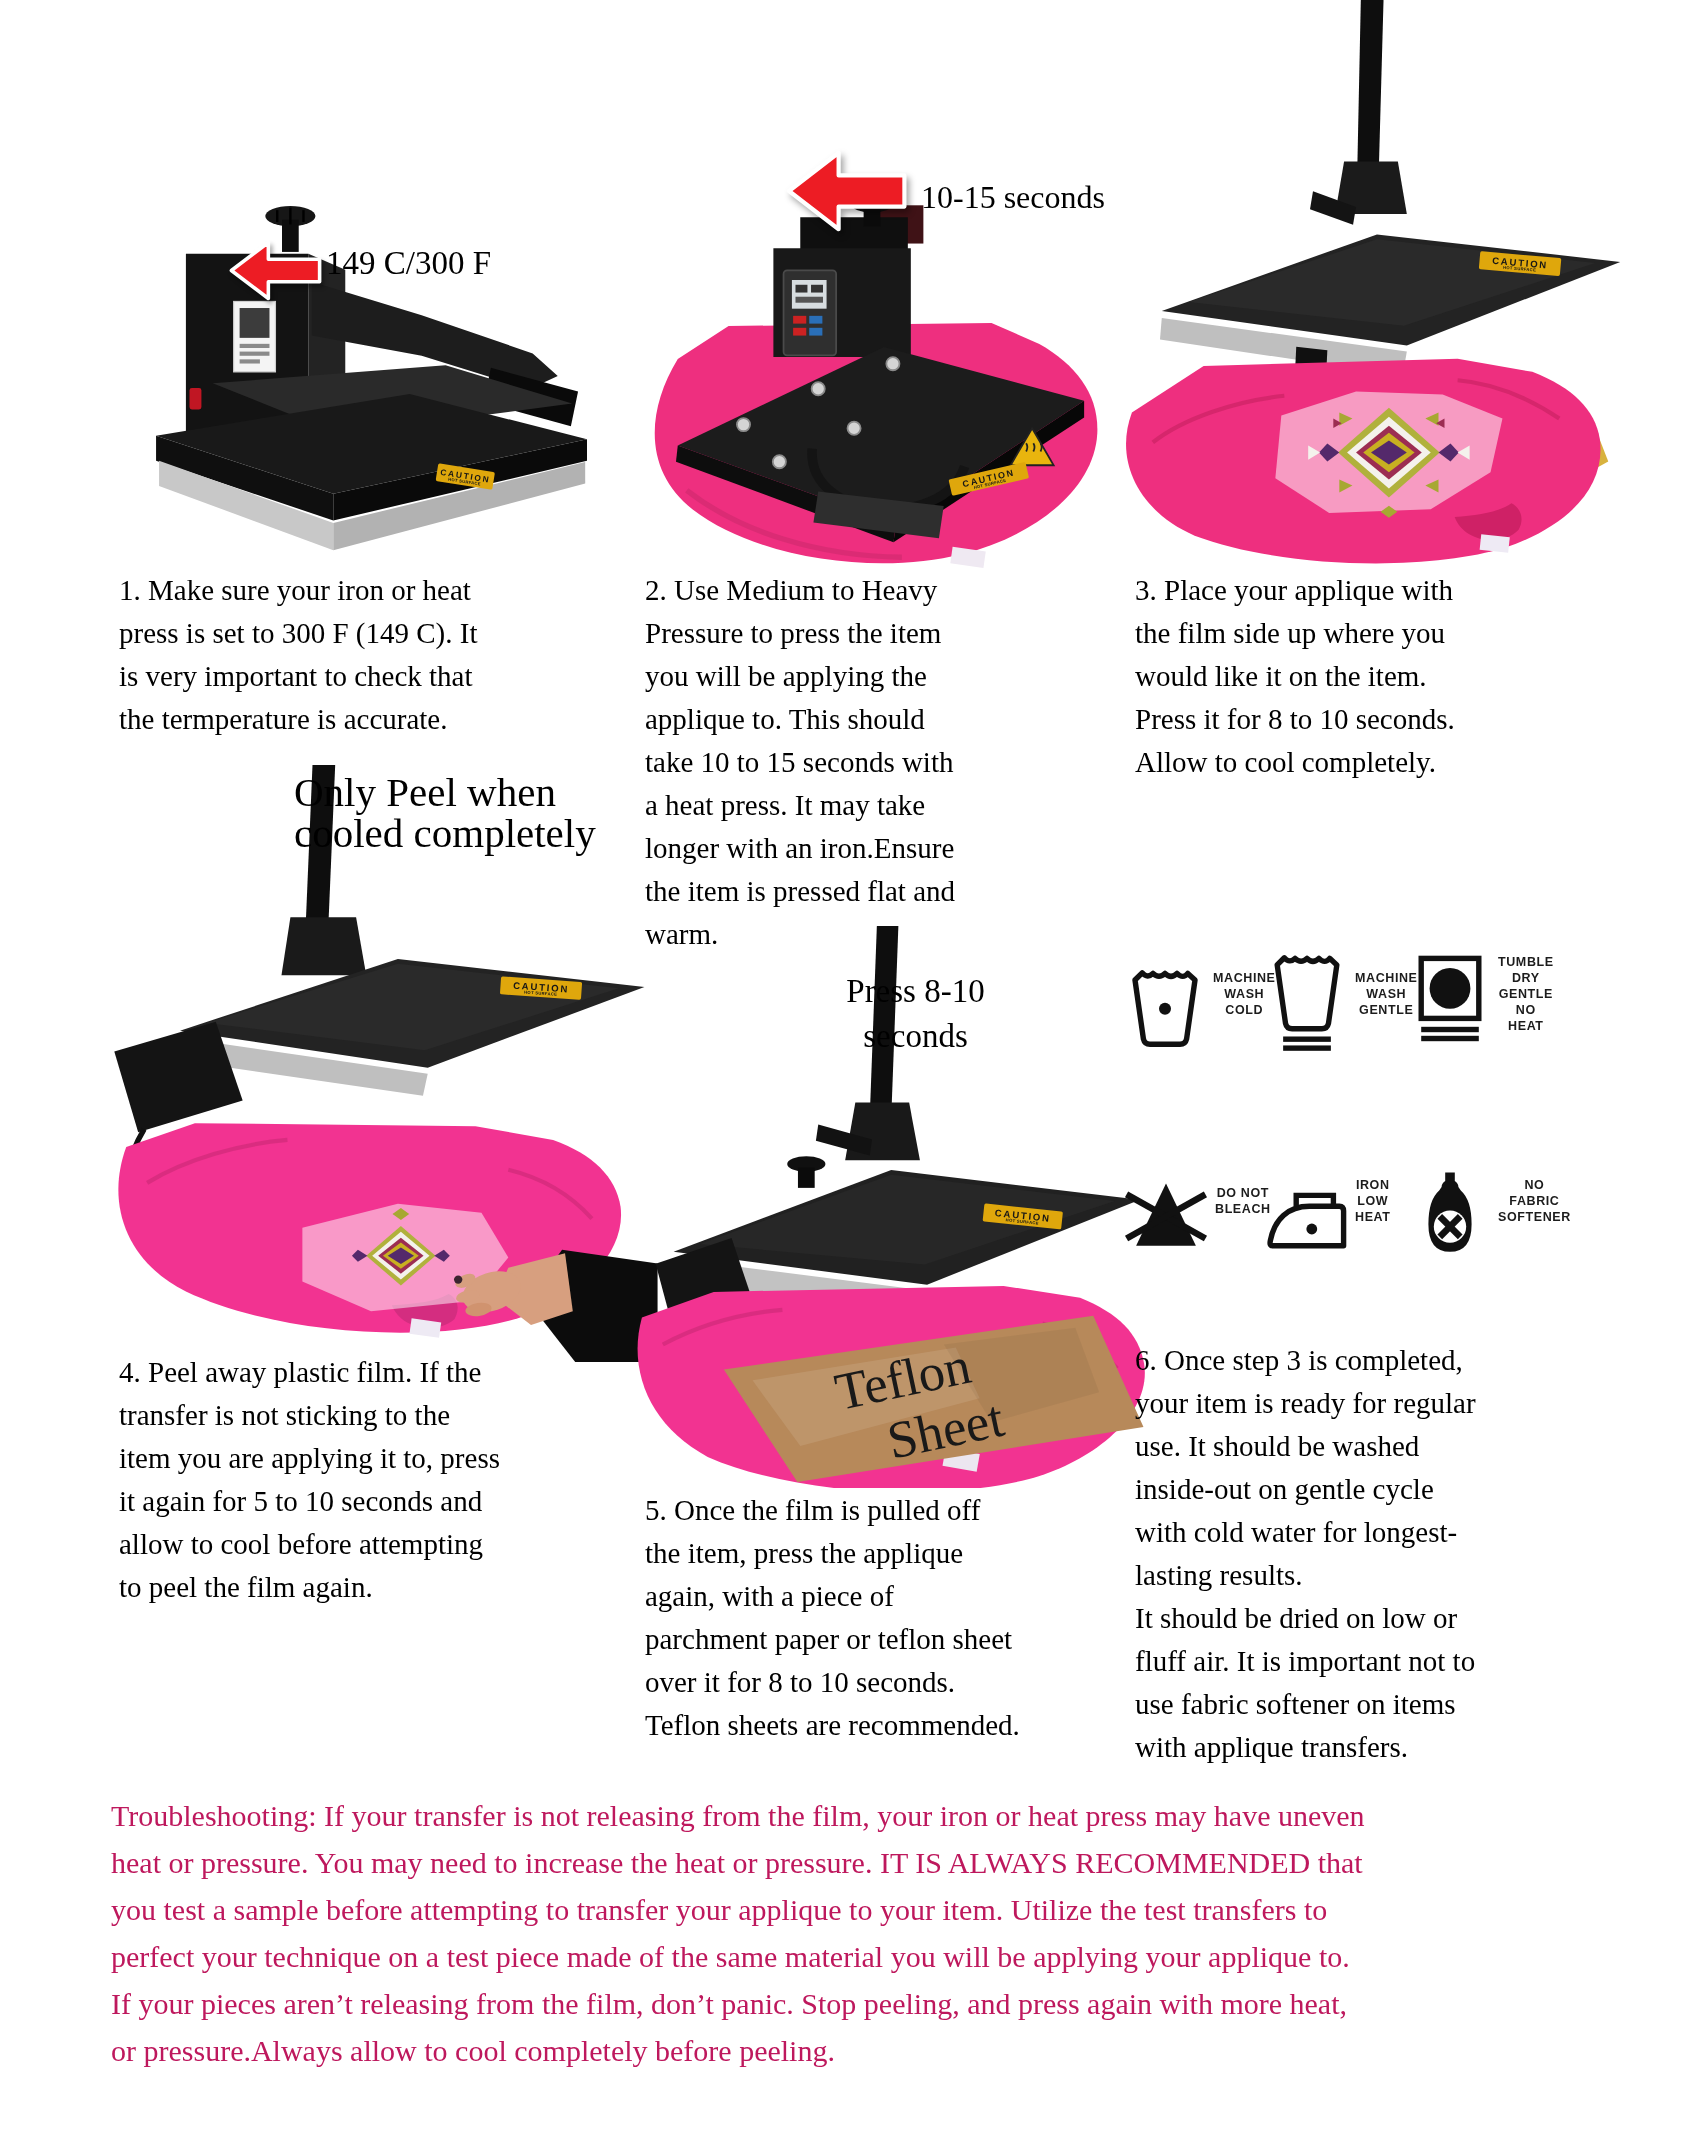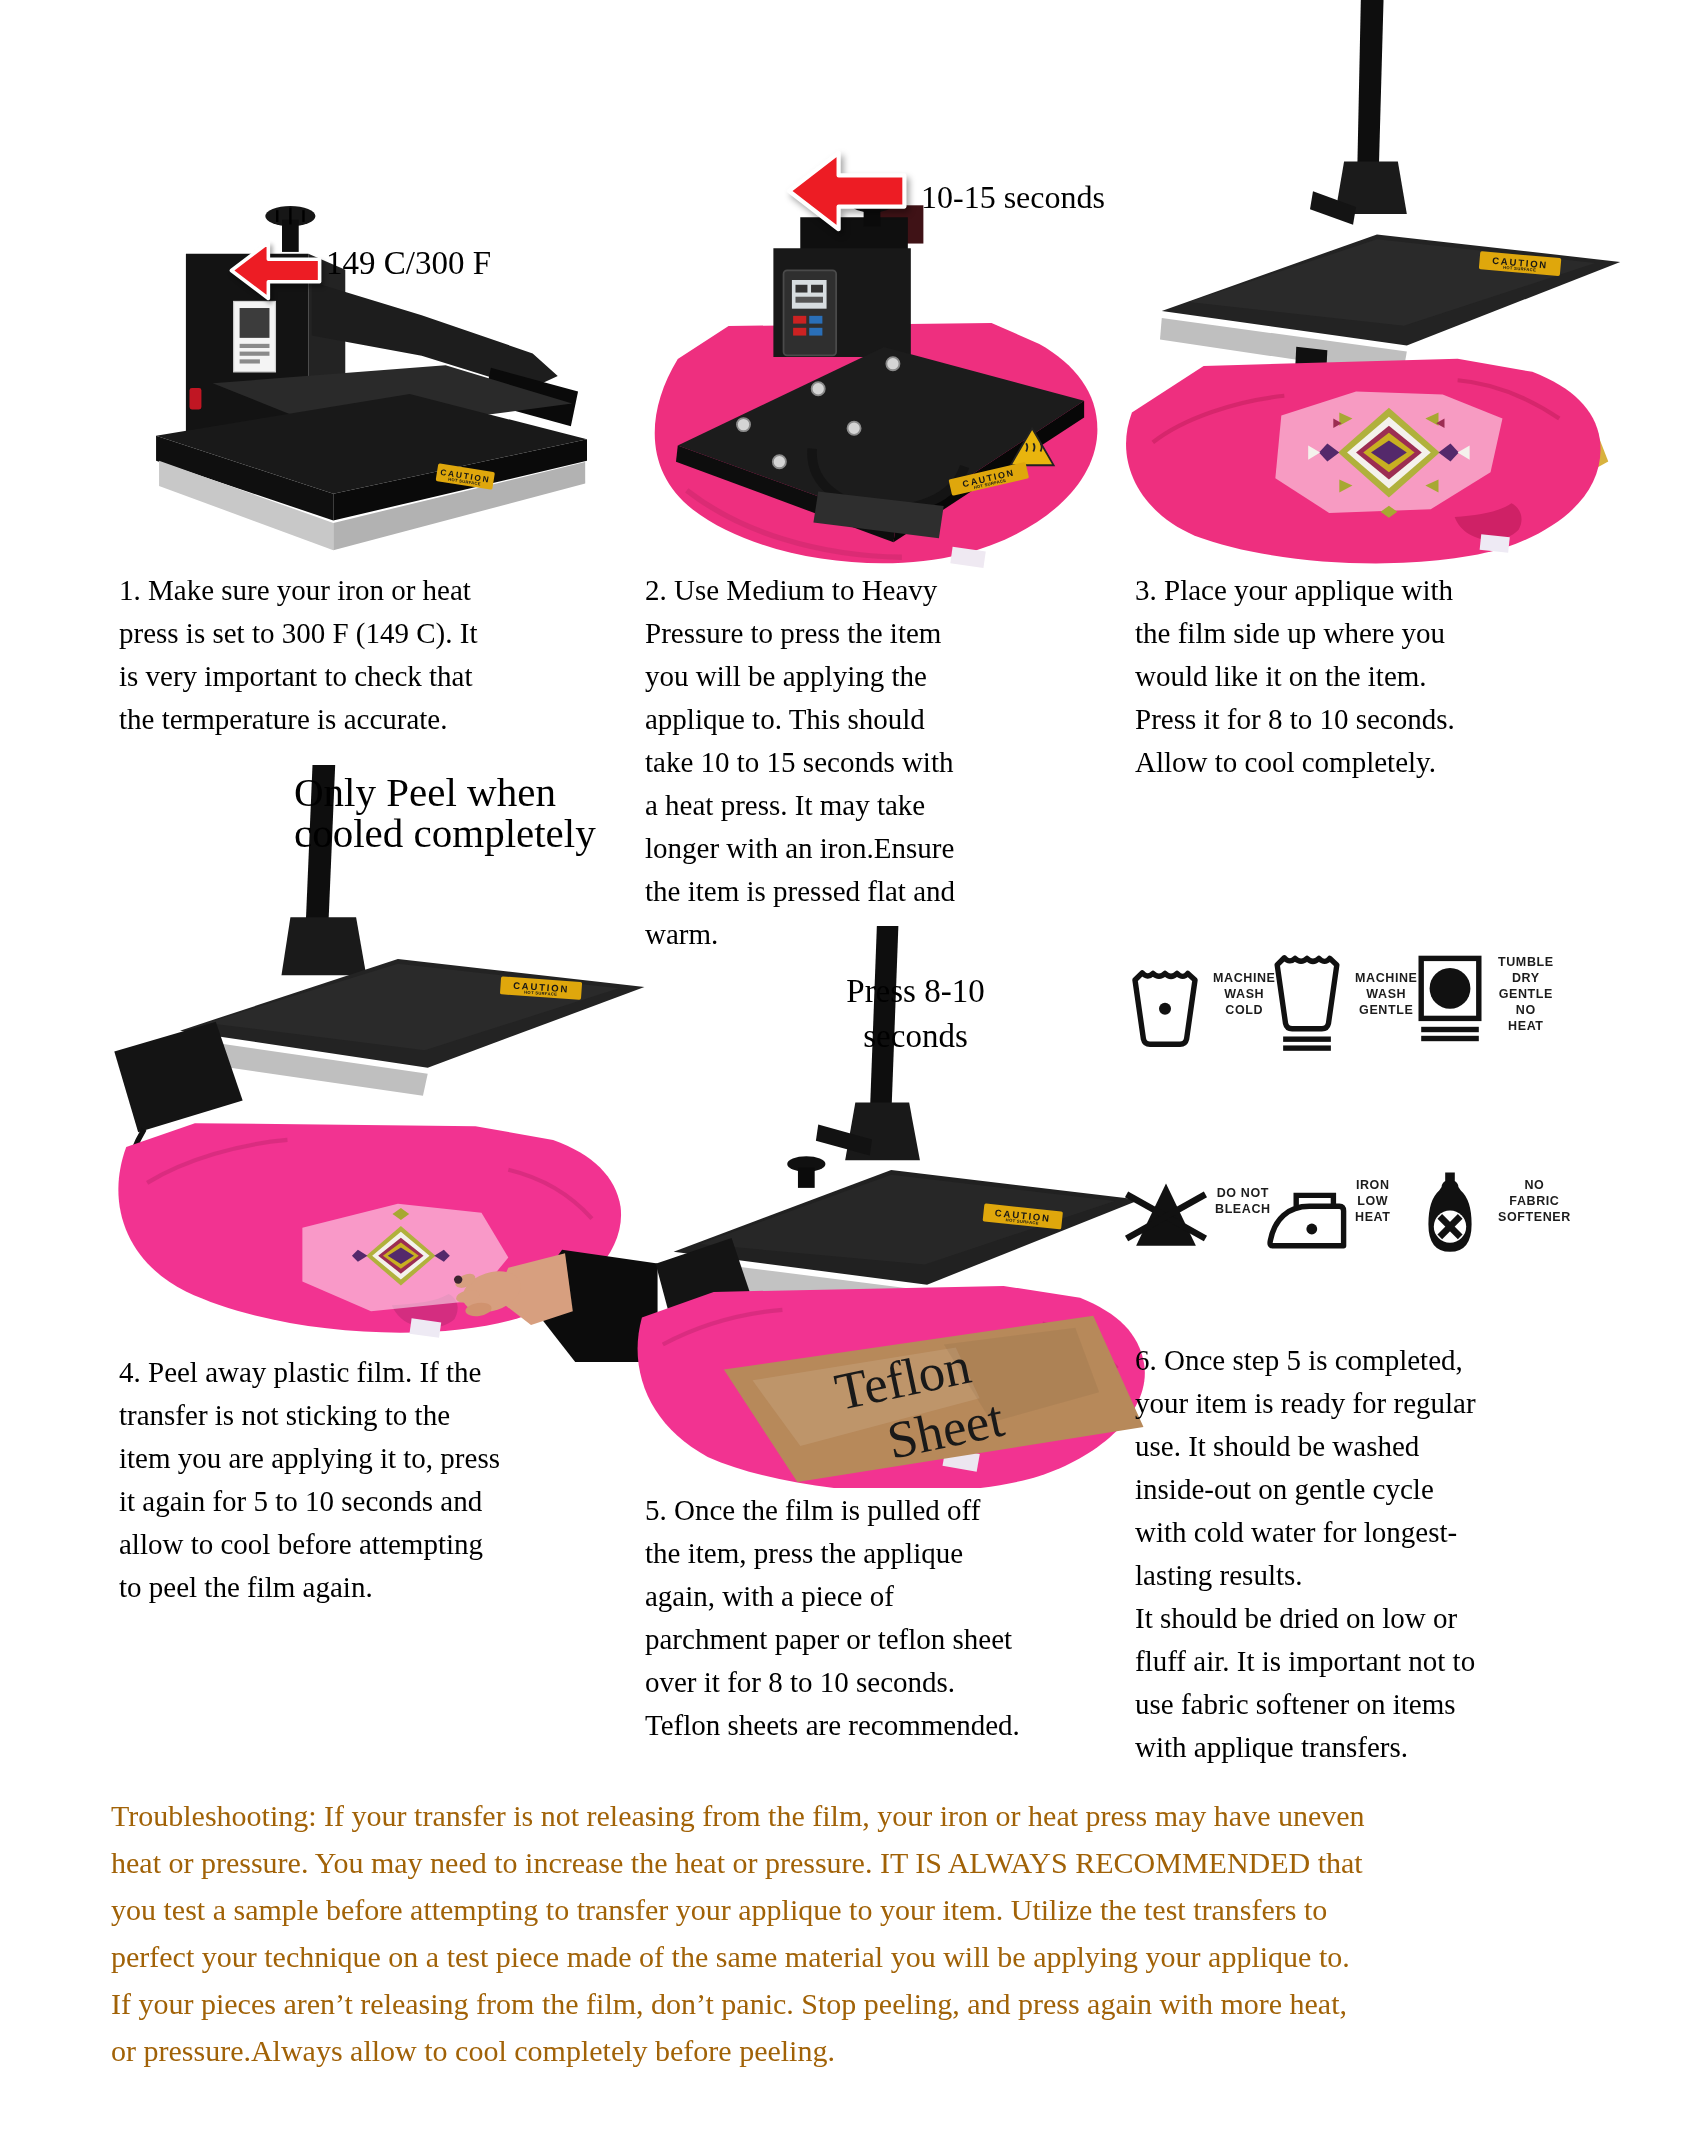--- a/index.html
+++ b/index.html
@@ -12,21 +12,21 @@
   #ann-fig4 { left:294px; top:772px; font-size:41px; line-height:41px; }
   #ann-fig5 { left:823px; top:969px; width:185px; font-size:33px; line-height:45px; text-align:center; }
   .step { position:absolute; font-size:29px; line-height:43px; color:#000; white-space:pre-line; }
   #step-1 { left:119px; top:569px;  width:538px; }
   #step-2 { left:645px; top:569px; width:502px; }
   #step-3 { left:1135px; top:569px; width:502px; }
   #step-4 { left:119px; top:1351px; width:550px; }
   #step-5 { left:645px; top:1489px; width:526px; }
   #step-6 { left:1135px; top:1339px; width:502px; }
   #troubleshooting { position:absolute; left:111px; top:1792px; width:1517px;
-    font-size:30px; line-height:47px; color:#a16207; white-space:pre-line; }
+    font-size:30px; line-height:47px; color:#be185d; white-space:pre-line; }
   .care-cell { position:absolute; width:143px; display:flex; flex-direction:row; align-items:center; }
   .care-cell .icon-holder { height:125px; display:flex; align-items:flex-end; justify-content:center; }
   .care-label { margin-top:8.4px; font-family:"Liberation Sans", sans-serif; font-weight:bold;
     font-size:12.5px; line-height:16px; color:#1c1c1c; text-align:center; letter-spacing:0.6px; white-space:pre-line; }
   .arrow-svg { position:absolute; overflow:visible; }
   svg text.caution-txt { font-family:"Liberation Sans", sans-serif; font-weight:bold; letter-spacing:3px; }
   svg text.caution-sub { font-family:"Liberation Sans", sans-serif; font-weight:bold; letter-spacing:0.5px; }
   svg text.teflon-txt { font-family:"Liberation Serif", serif; }
 </style>
 </head>
@@ -275,21 +275,21 @@
 item you are applying it to, press
 it again for 5 to 10 seconds and
 allow to cool before attempting
 to peel the film again.</div>
   <div class="step" id="step-5">5. Once the film is pulled off
 the item, press the applique
 again, with a piece of
 parchment paper or teflon sheet
 over it for 8 to 10 seconds.
 Teflon sheets are recommended.</div>
-  <div class="step" id="step-6">6. Once step 5 is completed,
+  <div class="step" id="step-6">6. Once step 3 is completed,
 your item is ready for regular
 use. It should be washed
 inside-out on gentle cycle
 with cold water for longest-
 lasting results.
 It should be dried on low or
 fluff air. It is important not to
 use fabric softener on items
 with applique transfers.</div>
 

